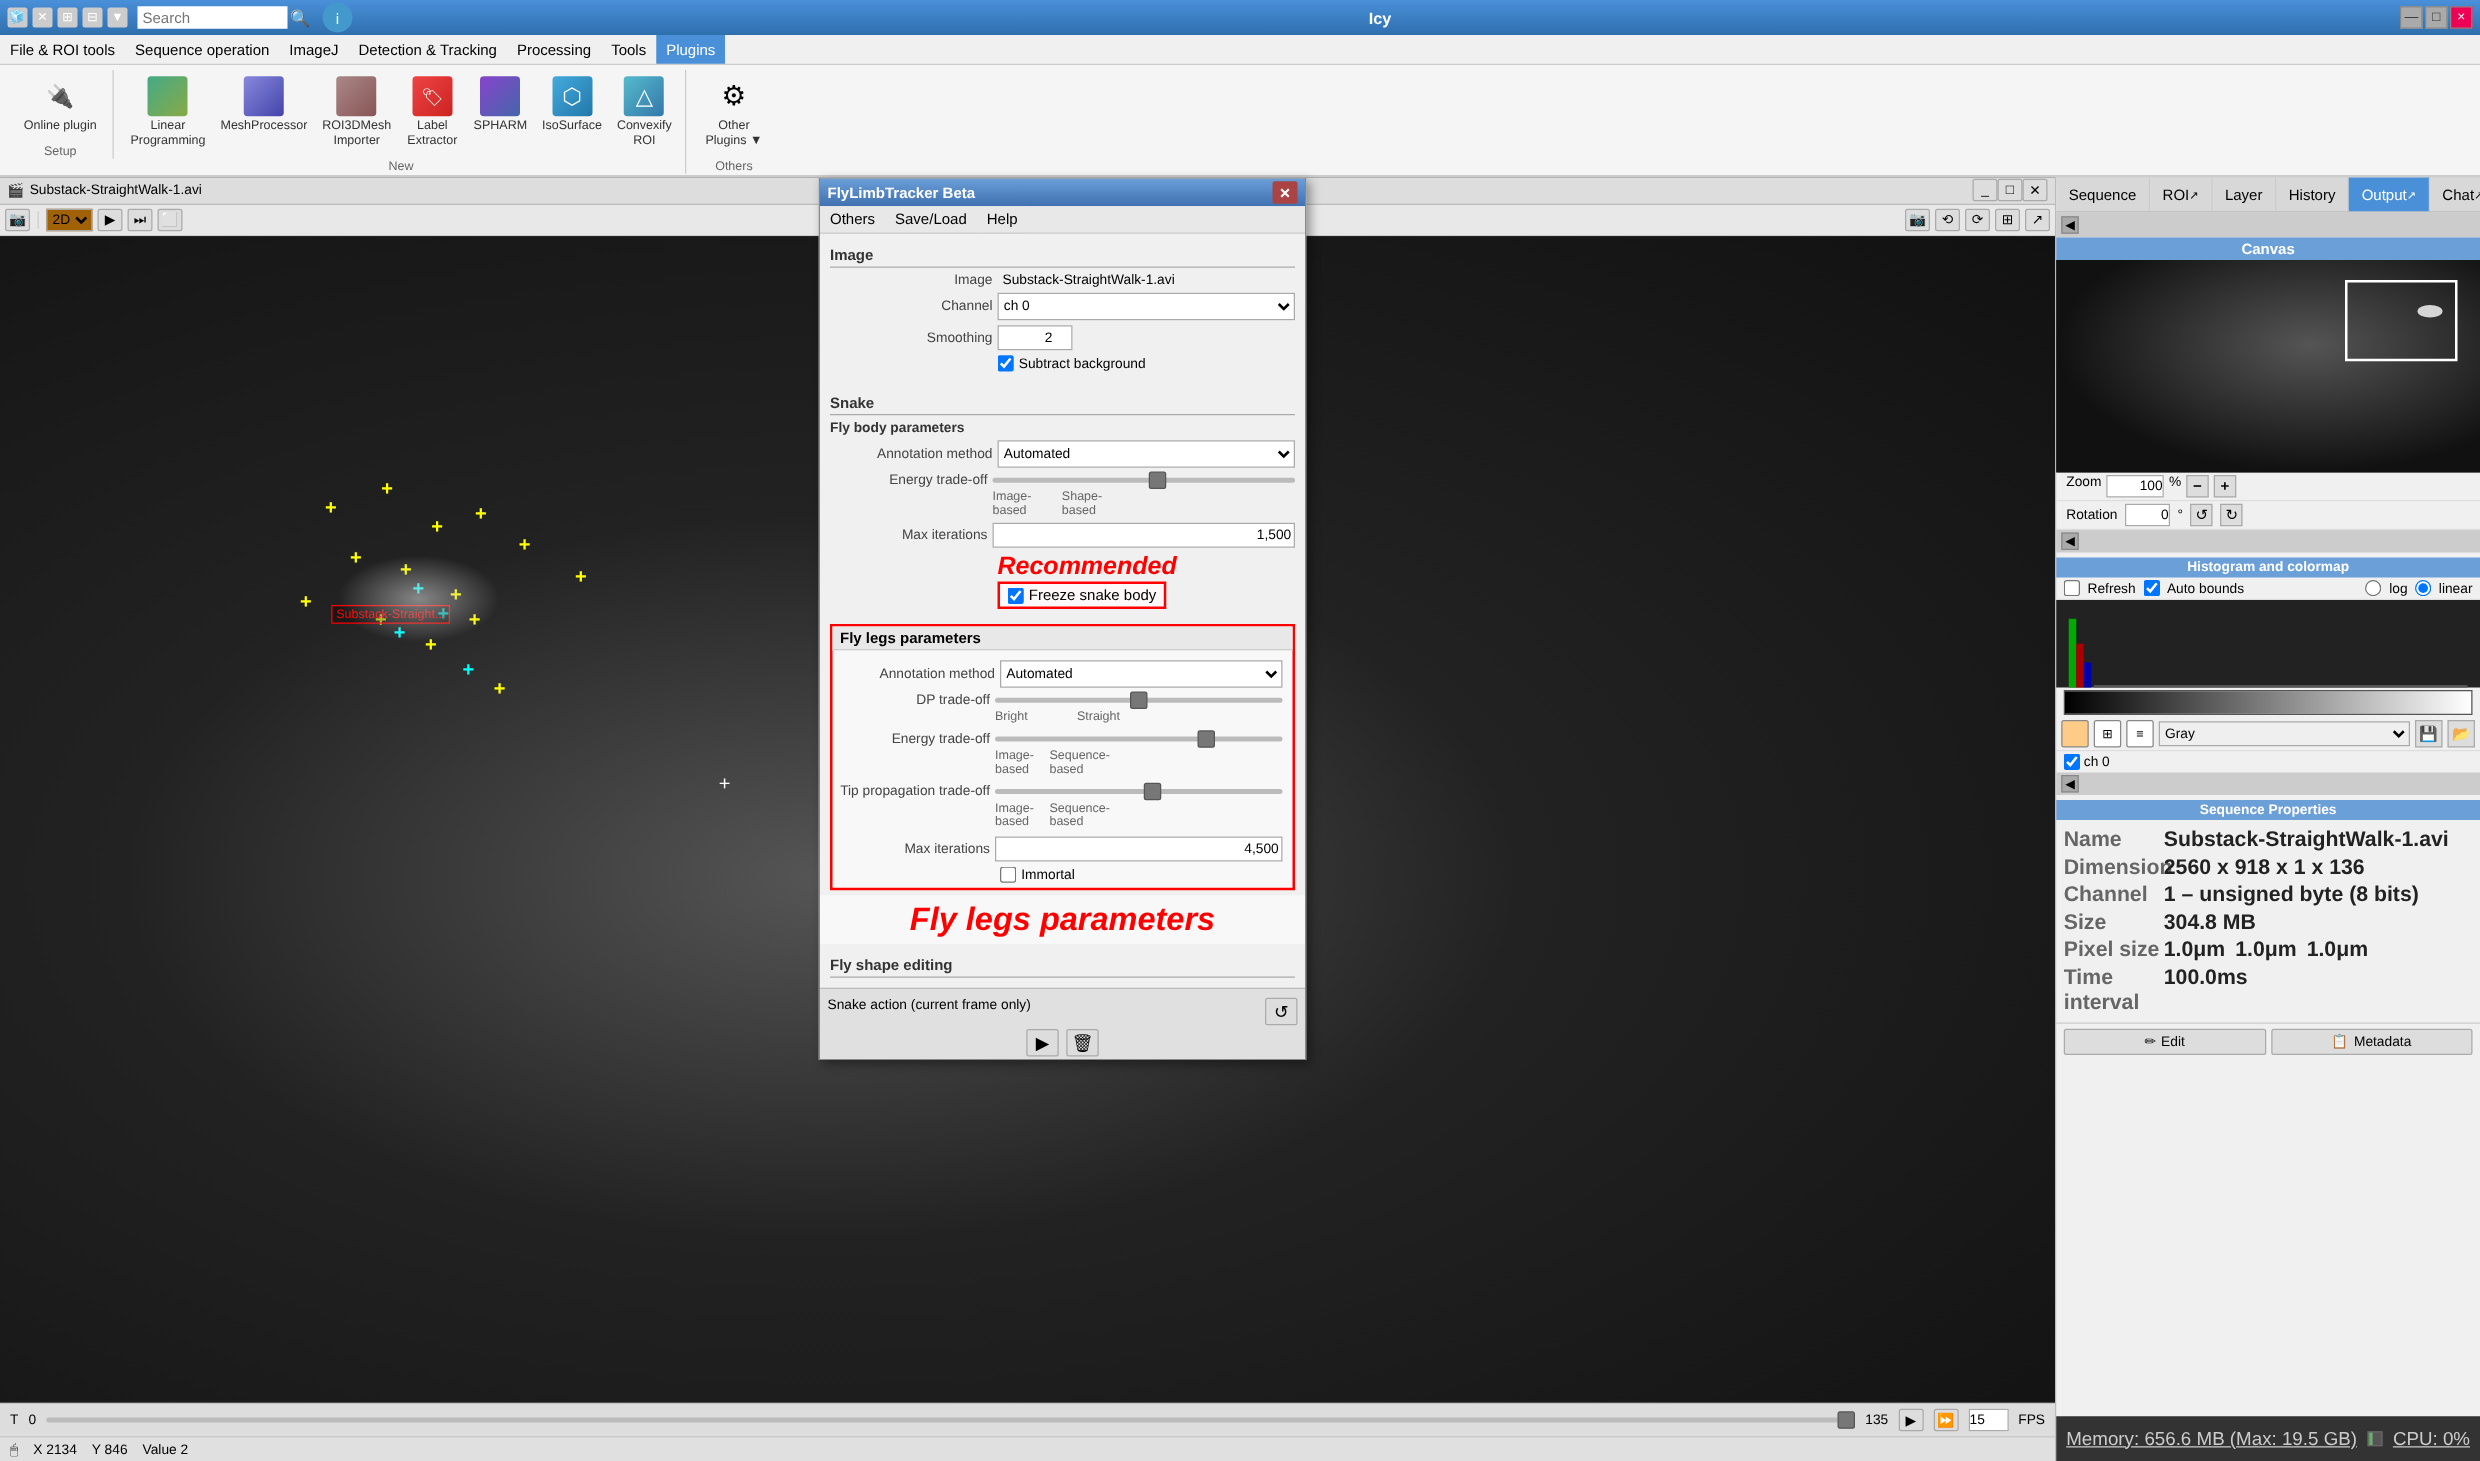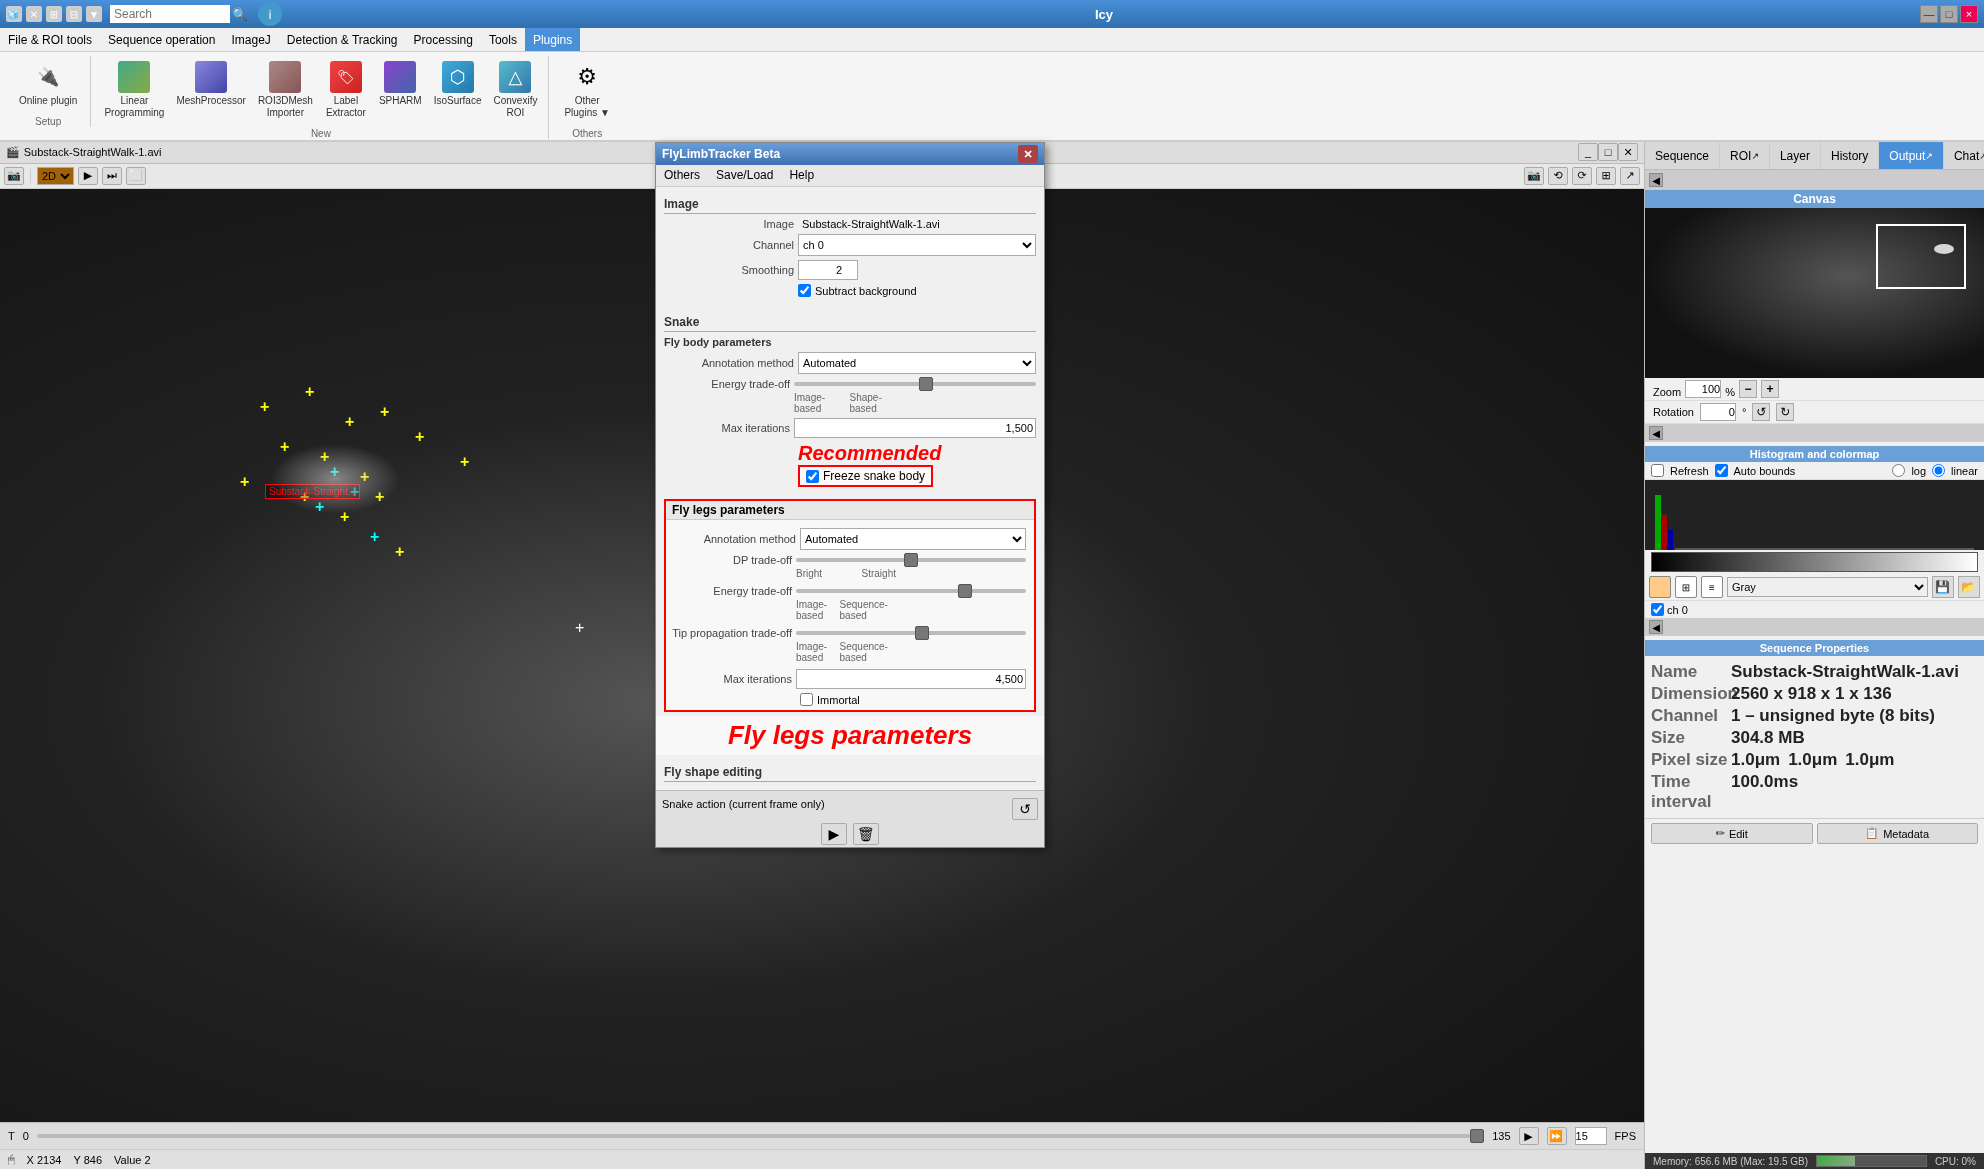--- a/index.html
+++ b/index.html
@@ -49,38 +49,38 @@
     .form-number-row input { flex: 1; height: 20px; border: 1px solid #aaa; font-size: 11px; text-align: right; padding: 0 2px; }
     .action-icon-btn { width: 26px; height: 22px; background: #ddd; border: 1px solid #aaa; border-radius: 2px; cursor: pointer; display: flex; align-items: center; justify-content: center; font-size: 14px; }
 
     
     .right-panel { width: 340px; background: #f0f0f0; border-left: 1px solid #bbb; display: flex; flex-direction: column; }
     .right-tabs { height: 28px; background: #d8d8d8; display: flex; align-items: center; border-bottom: 1px solid #bbb; }
     .rtab { padding: 2px 10px; font-size: 12px; cursor: pointer; height: 100%; display: flex; align-items: center; border-right: 1px solid #ccc; }
     .rtab.active { background: #4a90d9; color: white; }
     .canvas-header { background: #6a9fd8; color: white; font-size: 12px; font-weight: bold; text-align: center; padding: 2px; }
     .canvas-area { background: #111; height: 170px; position: relative; overflow: hidden; }
-    .zoom-row { display: flex; align-items: flex-end; padding: 2px 8px; gap: 4px; font-size: 11px; border-bottom: 1px solid #ddd; }
+    .zoom-row { display: flex; align-items: flex-start; padding: 2px 8px; gap: 4px; font-size: 11px; border-bottom: 1px solid #ddd; }
     .zoom-btn { width: 18px; height: 18px; background: #ddd; border: 1px solid #aaa; cursor: pointer; display: flex; align-items: center; justify-content: center; font-size: 12px; font-weight: bold; }
     .hist-header { background: #6a9fd8; color: white; font-size: 11px; font-weight: bold; text-align: center; padding: 2px; margin-top: 4px; }
     .hist-controls { display: flex; align-items: center; gap: 6px; padding: 2px 6px; font-size: 11px; border-bottom: 1px solid #ddd; }
     .color-controls { display: flex; align-items: center; padding: 2px 4px; gap: 4px; border-bottom: 1px solid #ddd; }
     .ch-check { display: flex; align-items: center; gap: 3px; font-size: 11px; padding: 2px 6px; }
 
     
     .seq-header { background: #6a9fd8; color: white; font-size: 11px; font-weight: bold; text-align: center; padding: 2px; margin-top: 4px; }
     .seq-table { width: 100%; font-size: 17px; padding: 4px 6px; font-weight: bold; }
     .seq-row { display: flex; margin: 2px 0; }
     .seq-key { width: 80px; color: #666; flex-shrink: 0; }
     .seq-val { color: #222; }
     .seq-actions { display: flex; gap: 4px; padding: 4px 6px; border-top: 1px solid #ccc; }
     .seq-btn { flex: 1; padding: 3px; background: #ddd; border: 1px solid #aaa; border-radius: 2px; cursor: pointer; font-size: 11px; display: flex; align-items: center; justify-content: center; gap: 4px; }
 
     
-    .memory-bar { height: 16px; background: #333; display: flex; align-items: center; padding: 0 8px; gap: 8px; font-size: 10px; color: #ccc; }
+    .memory-bar { height: 36px; background: #333; display: flex; align-items: center; padding: 0 8px; gap: 8px; font-size: 15px; color: #ccc; text-decoration: underline; }
     .mem-bar { flex: 1; height: 12px; background: #555; border: 1px solid #666; position: relative; }
     .mem-fill { height: 100%; background: linear-gradient(to right, #4a4, #8a8); }
 
     
     .viewer-image { width: 100%; height: calc(100% - 76px); background: #1a1a1a; position: relative; overflow: hidden; }
 
     
     .vc-btn { width: 20px; height: 18px; background: #ddd; border: 1px solid #aaa; border-radius: 2px; cursor: pointer; display: flex; align-items: center; justify-content: center; font-size: 11px; }
     .vc-select { height: 18px; font-size: 11px; border: 1px solid #aaa; background: #a16207; }
 
@@ -421,21 +421,21 @@
       <div style="width:100%;height:100%;background:radial-gradient(ellipse at 60% 40%, #555 0%, #111 70%);position:relative;">
 
         <div style="position:absolute;right:18px;top:16px;width:90px;height:65px;border:2px solid white;"></div>
 
         <div style="position:absolute;right:30px;top:36px;width:20px;height:10px;background:white;border-radius:50%;opacity:0.8;"></div>
       </div>
     </div>
 
     <div class="zoom-row">
       <span>Zoom</span>
-      <input type="text" value="100" style="width: 36px; height: 18px; font-size: 11px; border: 1px solid rgb(170, 170, 170); text-align: right;">
+      <input type="text" value="100" style="width: 46px; height: 18px; font-size: 11px; border: 1px solid rgb(170, 170, 170); text-align: right;">
       <span>%</span>
       <div class="zoom-btn">−</div>
       <div class="zoom-btn">+</div>
     </div>
     <div style="display:flex;align-items:center;padding:2px 8px;gap:6px;font-size:11px;border-bottom:1px solid #ddd;">
       <span>Rotation</span>
       <input type="text" value="0" style="width: 36px; height: 18px; font-size: 11px; border: 1px solid rgb(170, 170, 170); text-align: right;">
       <span>°</span>
       <div style="width:18px;height:18px;background:#ddd;border:1px solid #aaa;cursor:pointer;display:flex;align-items:center;justify-content:center;font-size:12px;">↺</div>
       <div style="width:18px;height:18px;background:#ddd;border:1px solid #aaa;cursor:pointer;display:flex;align-items:center;justify-content:center;font-size:12px;">↻</div>

